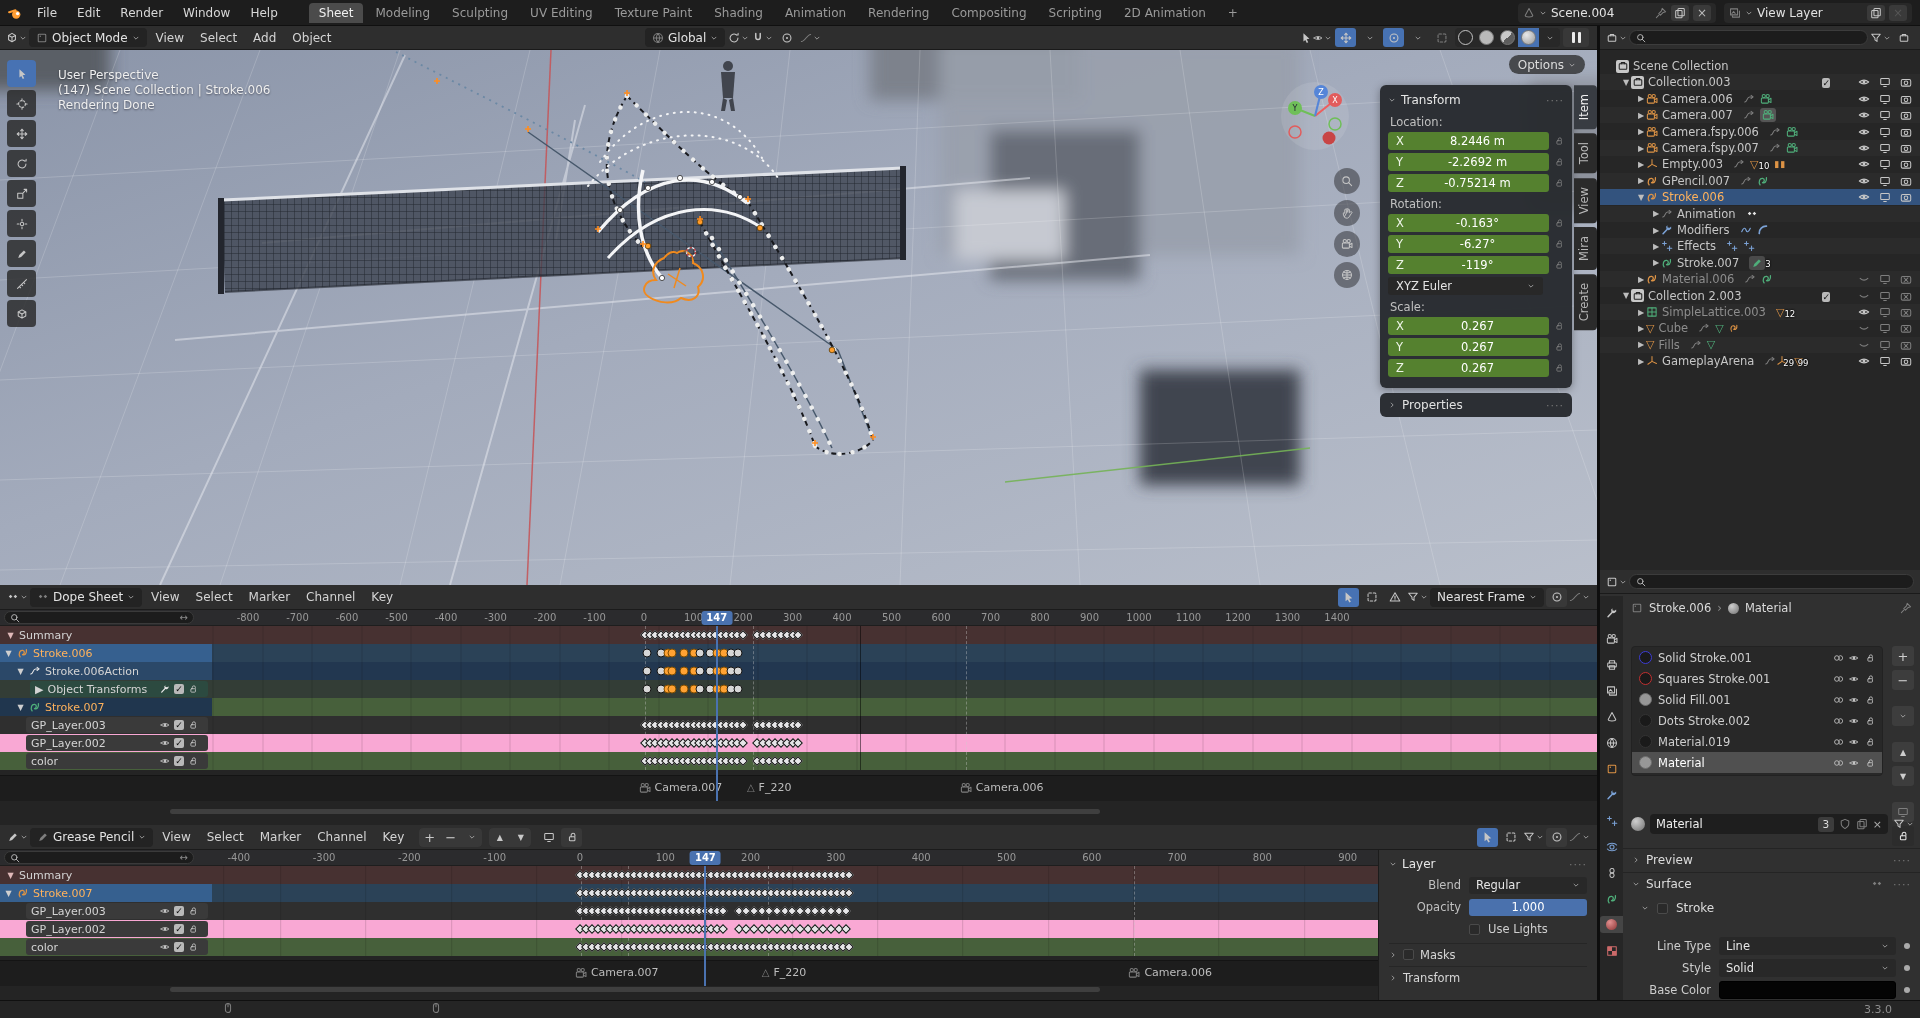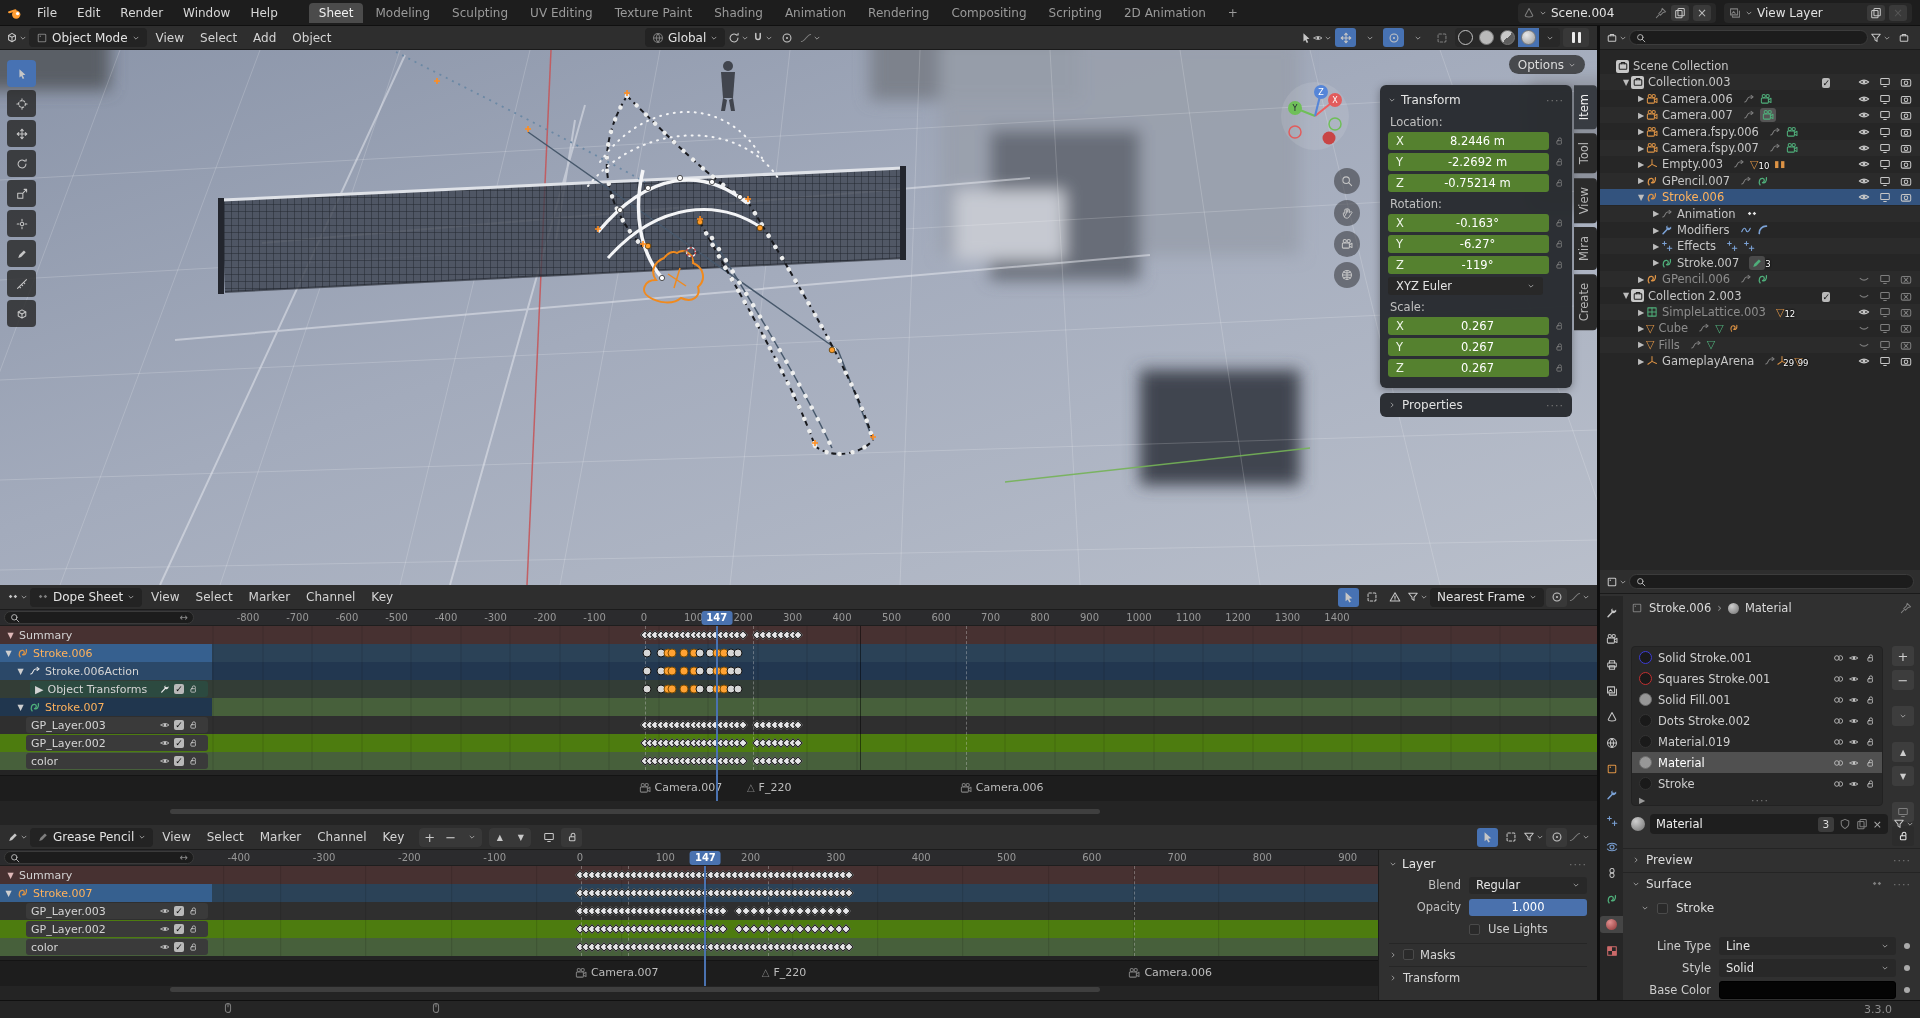--- a/index.html
+++ b/index.html
@@ -81,21 +81,21 @@
   .rnum{position:absolute;top:2px;transform:translateX(-50%);font-size:10px;color:#989898;}
   .cfbadge{position:absolute;top:1px;transform:translateX(-50%);background:#4a72b0;color:#fff;font-size:10px;font-weight:bold;
     padding:0 5px;border-radius:3px;line-height:14px;z-index:8;}
   .dssearch{position:absolute;left:4px;top:1px;width:190px;height:13px;background:#1c1c1c;border:1px solid #3a3a3a;border-radius:7px;
     display:flex;align-items:center;padding:0 5px;color:#8a8a8a;gap:3px;font-size:10px;}
   .dsrows{position:absolute;left:0;z-index:2;}
   .gridlines{position:absolute;top:0;bottom:0;left:212px;right:0;z-index:2;pointer-events:none;opacity:.5;}
   .dsrow{position:absolute;left:0;right:0;height:18px;}
   .r-summary{background:#473131;}.r-object{background:#2b4257;}.r-action{background:#223750;}
   .r-group{background:#333d36;}.r-gpdata{background:#47603b;}.r-layer{background:#2f2f2f;}
-  .r-layer2{background:#4d7c0f;}.r-layer_color{background:#47603b;}
+  .r-layer2{background:#f9a8d4;}.r-layer_color{background:#47603b;}
   .chip{position:absolute;left:0;top:0;bottom:0;width:212px;display:flex;align-items:center;gap:4px;font-size:11px;color:#d4d4d4;z-index:5;}
   .chip .cname{white-space:nowrap;}
   .chip .cname.orange{color:#ffb25c;}
   .chipbox{position:absolute;top:1px;bottom:1px;right:4px;border-radius:3px;display:flex;align-items:center;gap:4px;padding:0 5px;font-size:11px;color:#d4d4d4;z-index:5;}
   .chip .disc{font-size:8px;color:#cfcfcf;width:9px;text-align:center;}
   .cicons{margin-left:auto;display:flex;gap:4px;align-items:center;padding-right:5px;}
   .cb.mini{width:10px;height:10px;line-height:10px;background:#b9b9b9;}
   .kf-d{position:absolute;top:50%;width:7px;height:7px;background:#e6e6e8;border:1px solid #0f0f0f;transform:translate(-50%,-50%) rotate(45deg);z-index:4;}
   .kf-c{position:absolute;top:50%;width:9px;height:9px;border-radius:50%;background:#d6d6d6;border:1px solid #141414;transform:translate(-50%,-50%);z-index:4;}
   .kf-c.sel{background:#ffa233;border-color:#7d4c00;}
@@ -114,21 +114,21 @@
   .lppanelrow{display:flex;align-items:center;gap:6px;height:20px;font-size:11.5px;color:#d6d6d6;border-top:1px solid #262626;margin-top:3px;padding-top:2px;}
   
   #props{left:1600px;top:570px;width:320px;height:430px;background:#303030;}
   #ptabs{position:absolute;left:0;top:26px;width:23px;bottom:0;background:#262626;display:flex;flex-direction:column;align-items:center;padding-top:8px;gap:9px;}
   .ptab{width:23px;height:17px;display:flex;align-items:center;justify-content:center;}
   .ptab.active{background:#454545;border-radius:3px 0 0 3px;}
   .matball{width:11px;height:11px;border-radius:50%;background:radial-gradient(circle at 35% 30%,#e29090,#8c3434);display:inline-block;}
   .matball.gray{background:radial-gradient(circle at 35% 30%,#cfcfcf,#6f6f6f);}
   #pbody{position:absolute;left:23px;top:26px;right:0;bottom:0;}
   .crumb{display:flex;align-items:center;gap:6px;height:24px;padding:0 8px;font-size:11.5px;color:#d9d9d9;}
-  #slotlist{position:absolute;left:8px;top:50px;width:252px;height:160px;background:#282828;border-radius:4px;overflow:hidden;border:1px solid #222;}
+  #slotlist{position:absolute;left:8px;top:50px;width:252px;height:130px;background:#282828;border-radius:4px;overflow:hidden;border:1px solid #222;}
   .slotrow{display:flex;align-items:center;gap:6px;height:21px;padding:0 7px;font-size:11.5px;color:#cfcfcf;}
   .slotrow.sel{background:#505050;color:#fff;}
   .sw{width:13px;height:13px;border-radius:50%;flex:none;background:#1a1a1a;border:1.5px solid #333;}
   .sw.ring-blue{border-color:#3c3cd4;}
   .sw.ring-red{border-color:#c03030;}
   .sw.solid{background:#979797;border-color:#6e6e6e;}
   .slico{margin-left:auto;display:flex;gap:6px;color:#9c9c9c;}
   #slotbtns{position:absolute;right:6px;top:50px;width:22px;display:flex;flex-direction:column;gap:4px;}
   .colbtn{width:22px;height:20px;background:#3d3d3d;border-radius:3px;display:flex;align-items:center;justify-content:center;color:#cdcdcd;font-size:11px;}
   .namerow{position:absolute;left:8px;top:218px;right:6px;display:flex;align-items:center;gap:5px;}
@@ -573,20 +573,25 @@
       </span>
       <span class="toolbtn">
         <span class="ic ">
           <svg viewBox="0 0 14 14">
             <path d="M2.6 4.6 L7 2.2 11.4 4.6 7 7 Z"></path>
             <path d="M2.6 4.6 V9.4 L7 11.8 V7 M11.4 4.6 V9.4 L7 11.8"></path>
           </svg>
         </span>
       </span>
     </div>
+    <div class="vpoverlay">
+      <div>User Perspective</div>
+      <div>(147) Scene Collection | Stroke.006</div>
+      <div>Rendering Done</div>
+    </div>
     <svg id="gizmo" viewBox="0 0 76 76">
     <circle cx="38" cy="38" r="34" fill="rgba(255,255,255,0.10)"></circle>
     <line x1="38" y1="38" x2="58" y2="22" stroke="#ee5e5e" stroke-width="2"></line>
     <line x1="38" y1="38" x2="18" y2="30" stroke="#6fbf58" stroke-width="2"></line>
     <line x1="38" y1="38" x2="44" y2="14" stroke="#5585d8" stroke-width="2"></line>
     <circle cx="58" cy="22" r="7" fill="#e25c5c"></circle>
       <text x="58" y="25" font-size="8" fill="#fff" text-anchor="middle">X</text>
     <circle cx="18" cy="30" r="7" fill="#6fbf58"></circle>
       <text x="18" y="33" font-size="8" fill="#223" text-anchor="middle">Y</text>
     <circle cx="44" cy="14" r="7" fill="#5585d8"></circle>
@@ -1272,21 +1277,21 @@
         </span>
       </div>
       <div class="orow odd" style="top:219.2px">
         <span style="width:36px;flex:none"></span>
         <span class="odisc">▶</span>
         <span class="ic orange">
           <svg viewBox="0 0 14 14">
             <path d="M3.6 11.6 C1.4 8 3.2 3.4 6.6 4 C9.6 4.6 8.8 8.4 6.4 8.8 C9 9.8 11.6 7.8 11 3.2" stroke-width="1.5"></path>
           </svg>
         </span>
-        <span class="lbl dim">GPencil.006</span>
+        <span class="lbl dim">Material.006</span>
         <span style="display:flex;gap:5px;margin-left:10px">
           <span class="ic dim">
             <svg viewBox="0 0 14 14">
               <path d="M2 10.6 C5 10.6 4.6 4.6 7.6 4.6 h3.2"></path>
               <path d="M9.4 2.8 L11.8 4.6 L9.4 6.4"></path>
             </svg>
           </span>
           <span class="ic green">
             <svg viewBox="0 0 14 14">
               <path d="M3.6 11.6 C1.4 8 3.2 3.4 6.6 4 C9.6 4.6 8.8 8.4 6.4 8.8 C9 9.8 11.6 7.8 11 3.2" stroke-width="1.5"></path>

